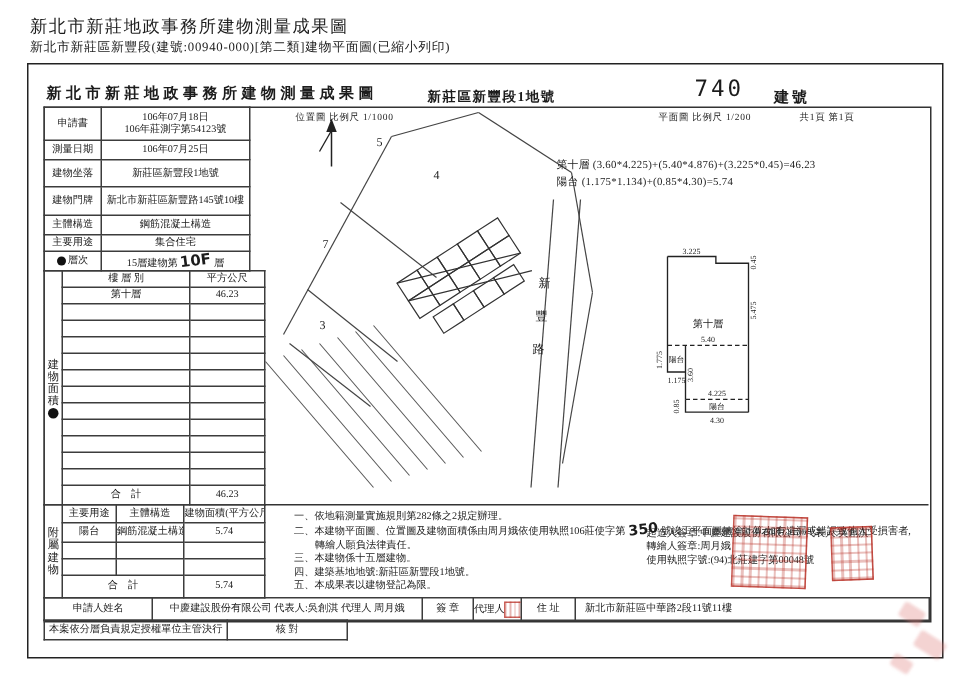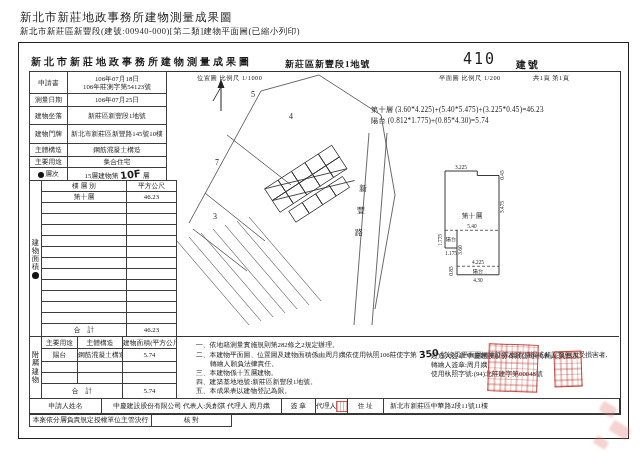--- a/index.html
+++ b/index.html
@@ -45,21 +45,21 @@
 
 <div id="page">
 
   <div class="abs sys-title" style="left:20px;top:10px;">新北市新莊地政事務所建物測量成果圖</div>
   <div class="abs sys-sub" style="left:20px;top:26px;">新北市新莊區新豐段(建號:00940-000)[第二類]建物平面圖(已縮小列印)</div>
 
   <div id="sheet">
 
     <div class="abs doc-title" style="left:12px;top:12px;">新北市新莊地政事務所建物測量成果圖</div>
     <div class="abs land-sec" style="left:266px;top:15px;">新莊區新豐段1地號</div>
-    <div class="abs bno" style="left:444px;top:7px;">410</div>
+    <div class="abs bno" style="left:444px;top:7px;">740</div>
     <div class="abs bno-label" style="left:497px;top:15px;">建號</div>
 
     <div id="innerbox"></div>
 
     <div class="abs scale-note" style="left:178px;top:31px;">位置圖 比例尺 1/1000</div>
     <div class="abs scale-note" style="left:420px;top:31px;">平面圖 比例尺 1/200</div>
     <div class="abs scale-note" style="left:514px;top:31px;">共1頁 第1頁</div>
 
     <table class="grid abs" style="left:10px;top:28px;width:137px;">
       <colgroup>
@@ -276,22 +276,22 @@
       <text x="82" y="24" font-size="8">5</text>
       <text x="120" y="46" font-size="8">4</text>
       <text x="46" y="92" font-size="8">7</text>
       <text x="44" y="146" font-size="8">3</text>
 
       <text x="190" y="118" font-size="8">新</text>
       <text x="188" y="140" font-size="8">豐</text>
       <text x="186" y="162" font-size="8">路</text>
     </svg>
 
-    <div class="abs calcline" style="left:352px;top:62px;">第十層 (3.60*4.225)+(5.40*5.475)+(3.225*0.45)=46.23</div>
-    <div class="abs calcline" style="left:352px;top:73px;">陽台 (0.812*1.775)+(0.85*4.30)=5.74</div>
+    <div class="abs calcline" style="left:352px;top:62px;">第十層 (3.60*4.225)+(5.40*4.876)+(3.225*0.45)=46.23</div>
+    <div class="abs calcline" style="left:352px;top:73px;">陽台 (1.175*1.134)+(0.85*4.30)=5.74</div>
 
     <svg class="abs" style="left:404px;top:118px;" width="118" height="132" viewBox="0 0 118 132">
       <g stroke="#222" stroke-width="0.9" fill="none">
         <path d="M22,10 L54.25,10 L54.25,14.5 L76,14.5 L76,113.75"></path>
         <path d="M76,113.75 L34,113.75 L34,105.25"></path>
         <path d="M22,10 L22,87 L34,87"></path>
         <path d="M34,69.25 L34,105.25"></path>
       </g>
       <g stroke="#222" stroke-width="0.7" stroke-dasharray="3 2" fill="none">
         <path d="M22,69.25 L76,69.25"></path>

